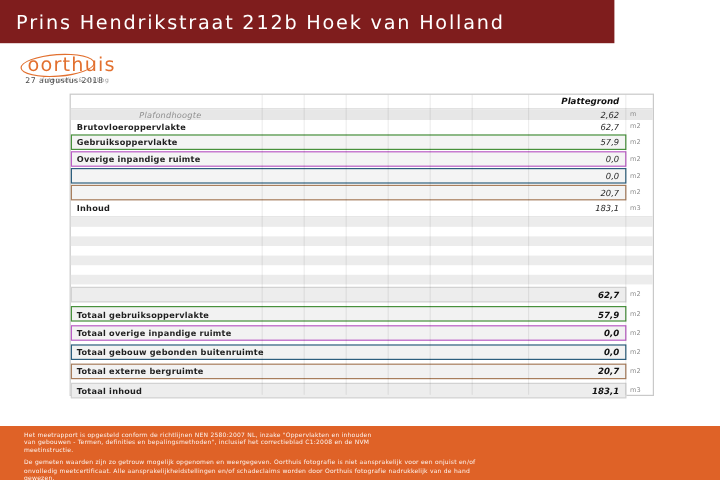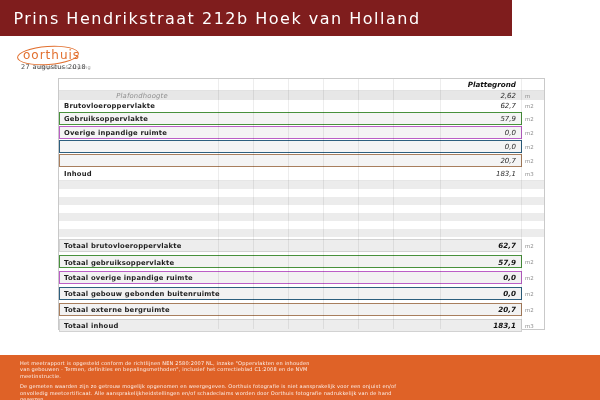--- a/index.html
+++ b/index.html
@@ -6,21 +6,21 @@
   .page{position:relative;width:600px;height:400px;background:#ffffff;overflow:hidden;
         font-family:"DejaVu Sans",sans-serif;}
 
   
   .titlebar{position:absolute;left:0;top:0;width:512px;height:36px;background:#7f1d1d;}
   .titlebar .title{display:block;text-align:center;padding-right:78px;color:#ffffff;
         font-size:16px;letter-spacing:1.5px;line-height:37px;font-weight:400;white-space:nowrap;}
 
   
   .logo{position:absolute;left:21px;top:44px;width:90px;height:26px;}
-  .logo .word{position:relative;display:inline-block;color:#e2702f;font-size:12px;
+  .logo .word{position:relative;display:inline-block;color:#e2702f;font-size:16px;
         letter-spacing:1px;line-height:14px;padding-left:2px;text-align:center;}
   .logo .oval{position:absolute;left:-4px;top:-2px;width:60px;height:17px;
         border:1px solid #e2702f;border-radius:50%;transform:rotate(-4deg);}
   .logo .tagline{display:block;font-size:5px;color:#9b9b9b;margin:1px 0 0 14px;letter-spacing:.4px;}
 
   .date{position:absolute;left:21px;top:63px;font-size:6.5px;color:#4a4a4a;letter-spacing:.4px;}
 
   
   .tbl{position:absolute;left:58px;top:78px;width:487px;height:252px;
        border:1px solid #c9c9c9;box-sizing:border-box;background:#fff;}
@@ -168,21 +168,20 @@
         <div class="stripe"></div>
         <div class="stripe g"></div>
       <div class="stripe"></div>
         <div class="stripe g"></div>
         <div class="stripe"></div>
       <div class="stripe g"></div>
     </div>
 
     <div class="row r-total plain first">
       <div class="boxin">
-        <span class="lbl">Totaal brutovloeroppervlakte</span>
         <span class="sp"></span>
         <span class="val">62,7</span>
       </div>
       <span class="unit">m2</span>
     </div>
 
     <div class="row r-total boxed">
       <div class="boxin" style="border-color: rgb(72, 145, 60); align-items: flex-end;">
         <span class="lbl">Totaal gebruiksoppervlakte</span>
         <span class="sp"></span>

